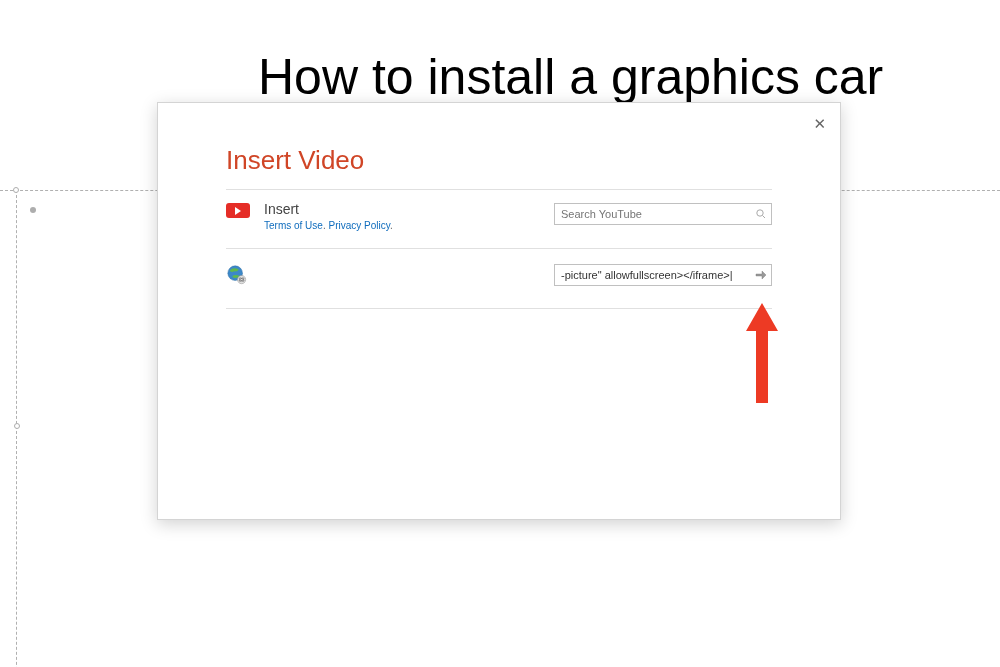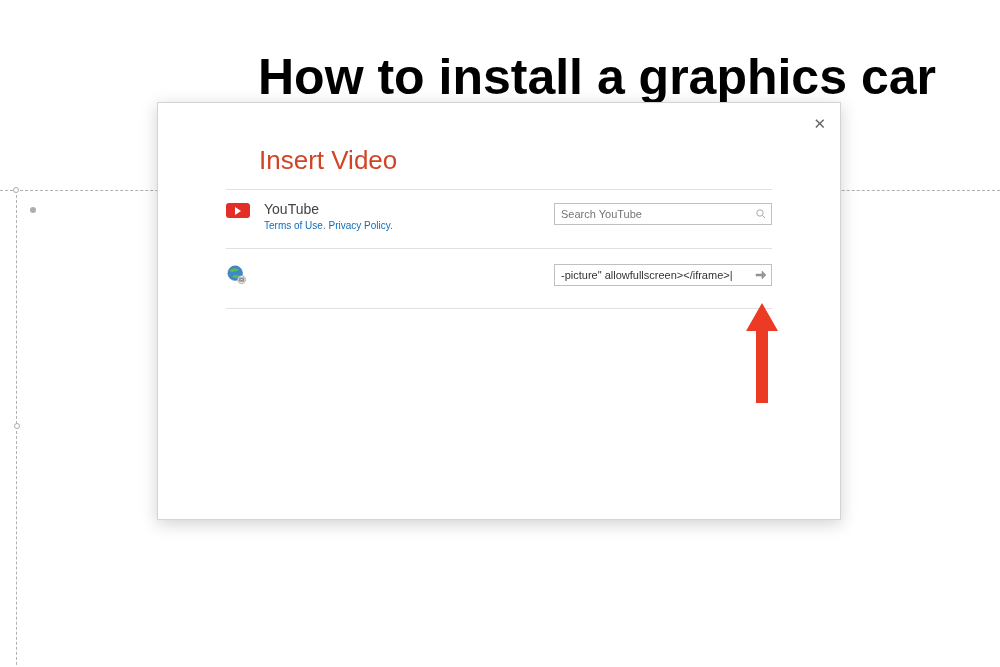--- a/index.html
+++ b/index.html
@@ -12,21 +12,21 @@
       overflow: hidden;
     }
     
     .slide-title {
       position: absolute;
       top: 48px;
       left: 258px;
       font-size: 50px;
       color: #000;
       white-space: nowrap;
-      font-weight: 700;
+      font-weight: 400;
     }
     
     .dashed-h {
       position: absolute;
       border-top: 1px dashed #b0b0b0;
       width: 100%;
     }
     .dashed-v {
       position: absolute;
       border-left: 1px dashed #b0b0b0;
@@ -66,21 +66,20 @@
       color: #666;
       cursor: pointer;
     }
     .dialog-title {
       position: absolute;
       top: 42px;
       left: 68px;
       font-size: 26px;
       color: #d04526;
       font-weight: 300;
-      margin-left: 33px;
     }
     .divider {
       position: absolute;
       left: 68px;
       right: 68px;
       border-top: 1px solid #e0e0e0;
     }
     .divider1 { top: 86px; }
     .divider2 { top: 145px; }
     .divider3 { top: 205px; }
@@ -192,21 +191,21 @@
   <div class="close-btn">✕</div>
   <div class="dialog-title">Insert Video</div>
 
   <div class="divider divider1"></div>
 
   <div class="row row-yt">
     <div class="row-icon">
       <div class="yt-icon-rect"></div>
     </div>
     <div class="row-text">
-      <div class="row-title">YouTube</div>
+      <div class="row-title">Insert</div>
       <div class="row-desc">
         <span class="row-link">Terms of Use</span><span>. </span><span class="row-link">Privacy Policy</span><span>.</span>
       </div>
     </div>
     <div class="row-input-wrap">
       <input class="input-box" placeholder="Search YouTube" style="">
       <div class="input-icon">
         <svg width="12" height="12" viewBox="0 0 12 12">
             <circle cx="5" cy="5" r="3.2" fill="none" stroke="#aaa" stroke-width="1"></circle>
             <line x1="7.5" y1="7.5" x2="10" y2="10" stroke="#aaa" stroke-width="1"></line>

